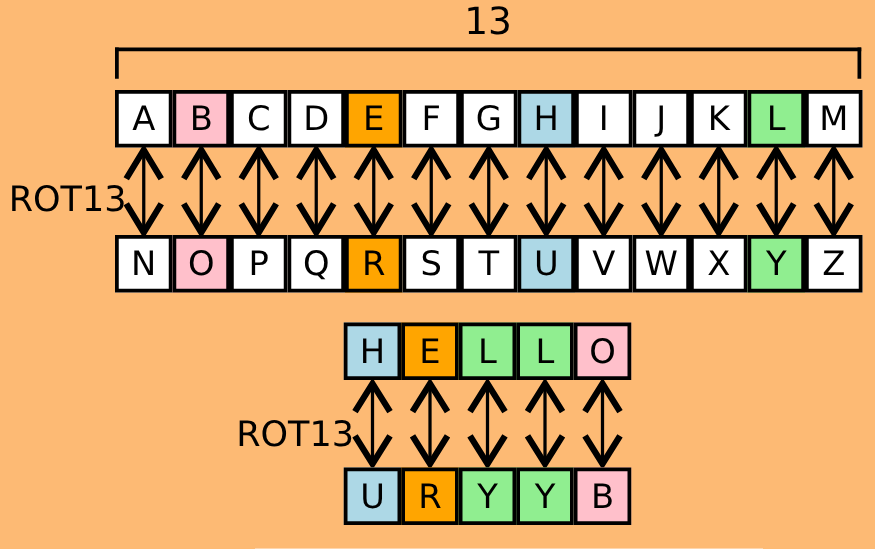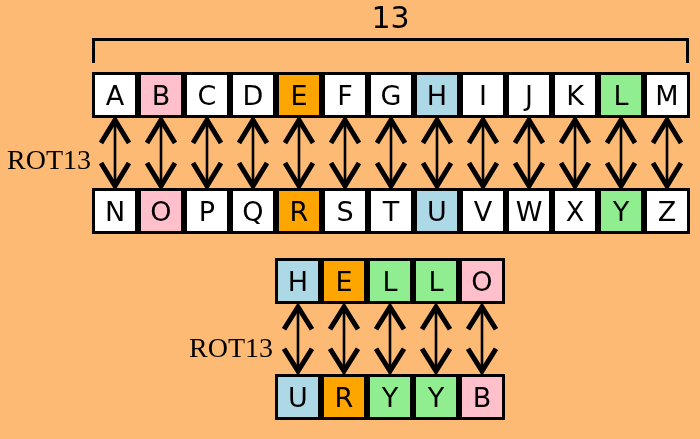--- a/index.html
+++ b/index.html
@@ -90,21 +90,20 @@
     stroke-width: 5;
     stroke-linejoin: miter;
     stroke-linecap: butt;
   }
   
   .rot-label {
     position: absolute;
     font-size: 28px;
     line-height: 1;
     color: #000;
-    font-family: Liberation Serif, serif;
   }
   .rot-top    { left: 7px;   top: 146px; }
   .rot-bottom { left: 189px; top: 334px; }
 </style>
 </head>
 <body>
 
 <div class="canvas">
 
   <div class="bracket-label">13</div>

